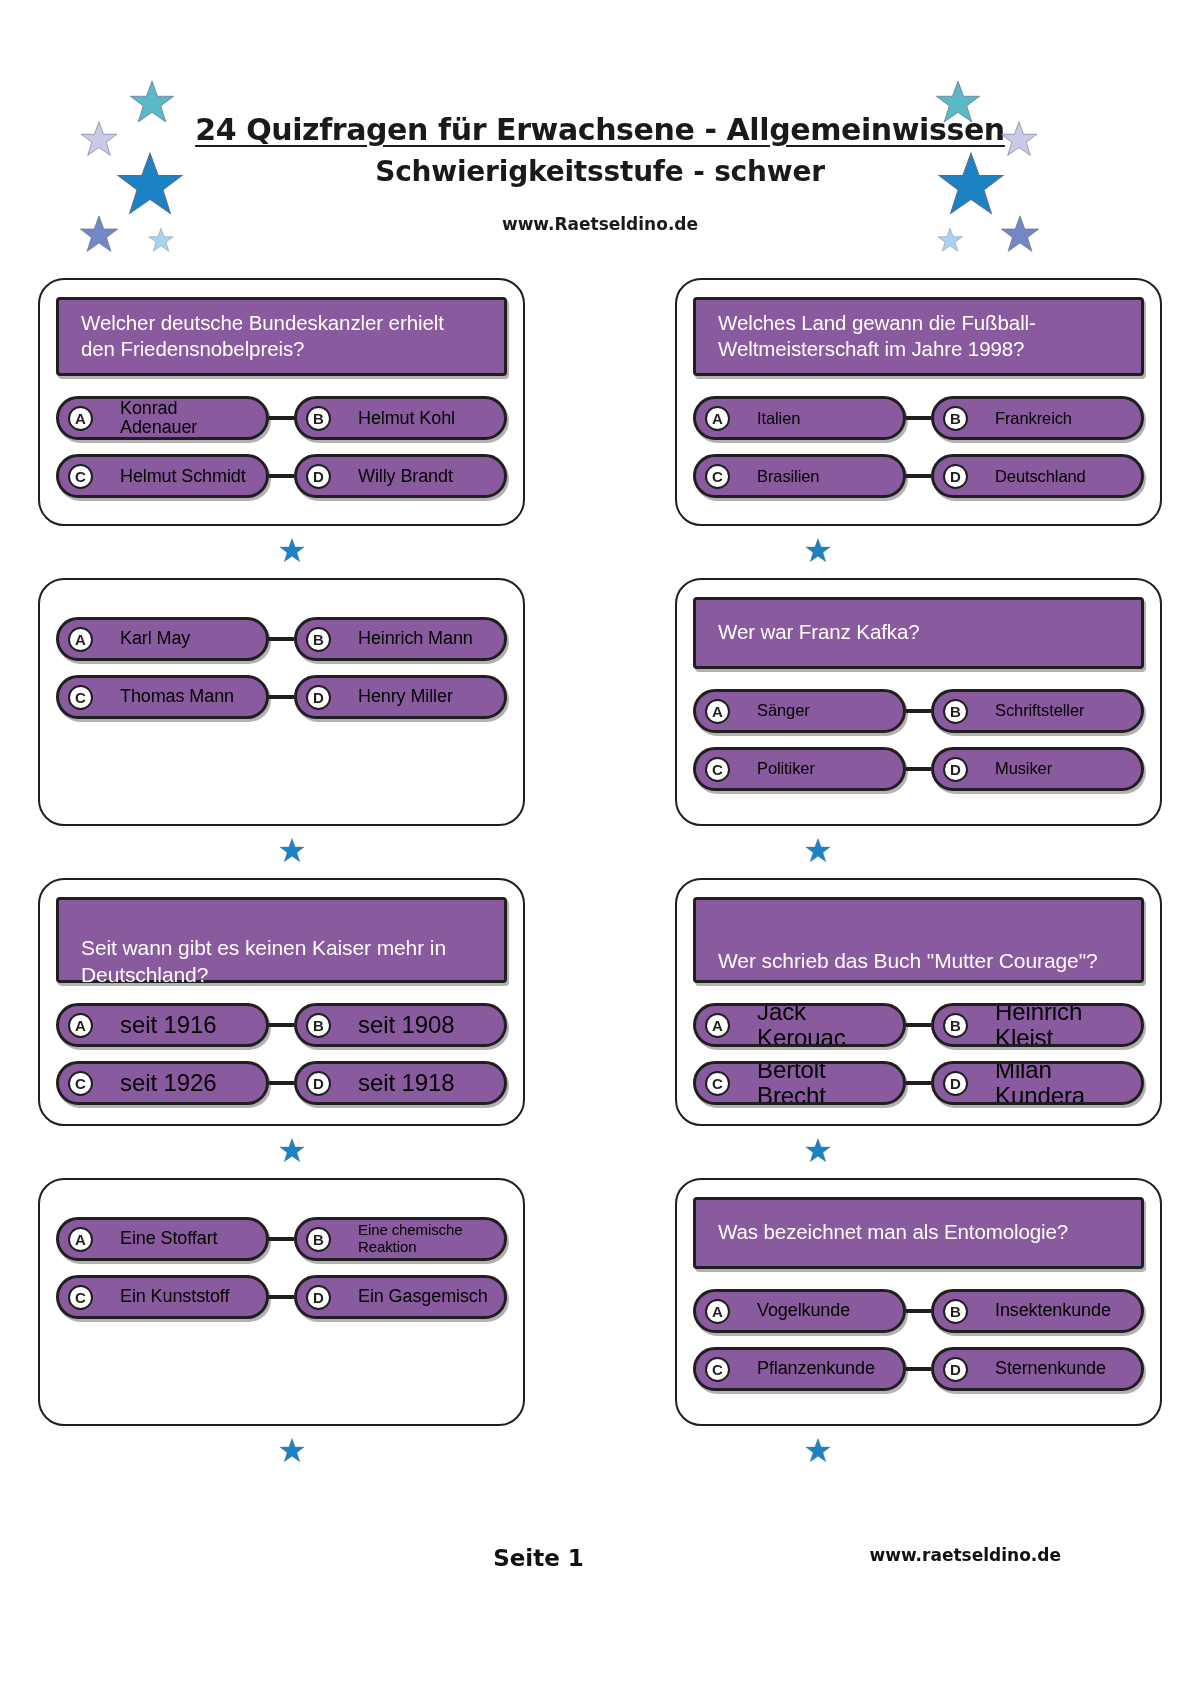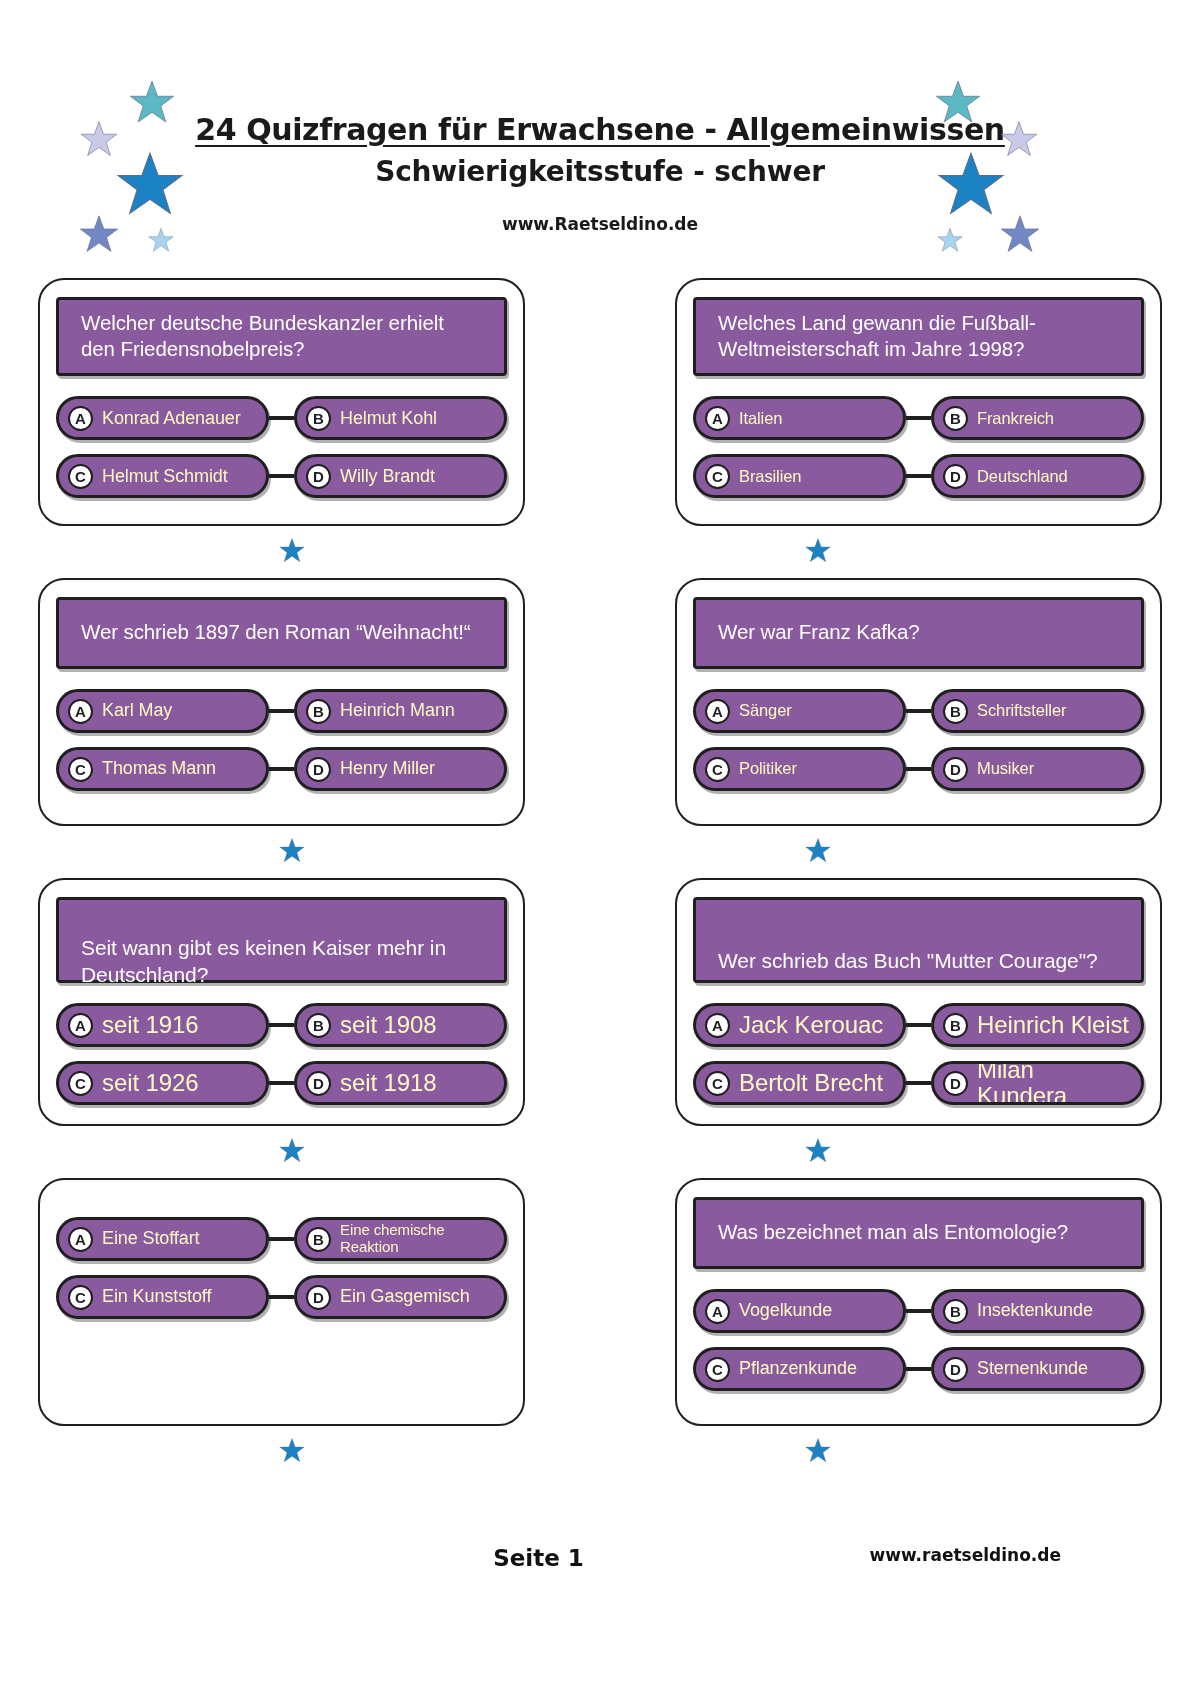--- a/index.html
+++ b/index.html
@@ -144,24 +144,24 @@
     border: 2px solid #1f1f1f;
     color: #1f1f1f;
     font-size: 15px;
     font-weight: bold;
     display: flex;
     align-items: center;
     justify-content: center;
     line-height: 1;
   }
   .pill-text {
-    color: #fef9c3;
+    color: #000000;
     font-size: 18px;
     line-height: 1.08;
-    margin-left: 9px;
+    margin-left: 27px;
     letter-spacing: -0.1px;
   }
   
   .scale-sm .pill-text { font-size: 16.5px; }
   .scale-lg .pill-text { font-size: 24px; }
   .scale-lg .question-text { font-size: 21px; margin-top: 44px; }
   .pill-text.two-line { font-size: 15px; line-height: 1.12; }
 
   .sep {
     height: 52px;
@@ -337,23 +337,20 @@
         <div class="sep-star left"><svg viewBox="0 0 100 95" xmlns="http://www.w3.org/2000/svg">
             <polygon points="50,2 62,35 97,35 69,56 80,91 50,70 20,91 31,56 3,35 38,35" fill="#1b82c4" stroke="#5f6a86" stroke-width="1.5"></polygon>
           </svg></div>
         <div class="sep-star right"><svg viewBox="0 0 100 95" xmlns="http://www.w3.org/2000/svg">
             <polygon points="50,2 62,35 97,35 69,56 80,91 50,70 20,91 31,56 3,35 38,35" fill="#1b82c4" stroke="#5f6a86" stroke-width="1.5"></polygon>
           </svg></div>
       </div>
       <div class="row">
         <div class="col">
           <div class="card ">
-            <div class="question">
-              <span class="question-text">Wer schrieb 1897 den Roman “Weihnacht!“</span>
-            </div>
             <div class="answers">
               <div class="answer-row">
                 <div class="pill pill-left">
                   <span class="badge">A</span>
                   <span class="pill-text">Karl May</span>
                 </div>
                 <div class="connector"></div>
                 <div class="pill pill-right">
                   <span class="badge">B</span>
                   <span class="pill-text">Heinrich Mann</span>

